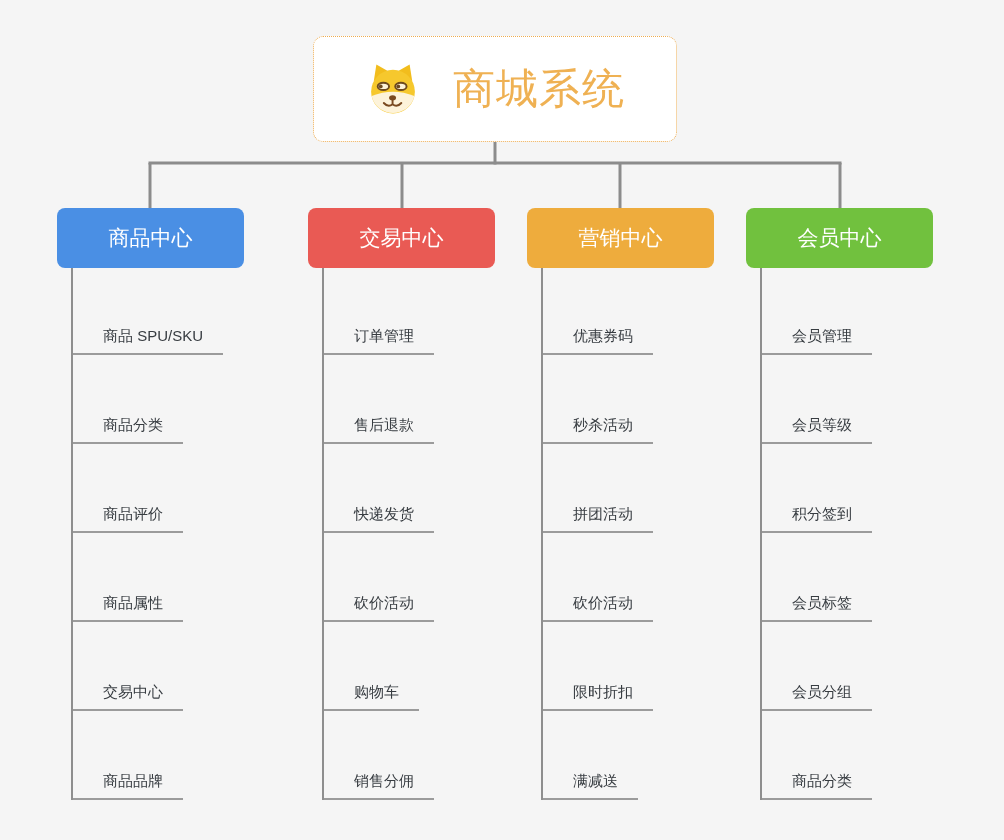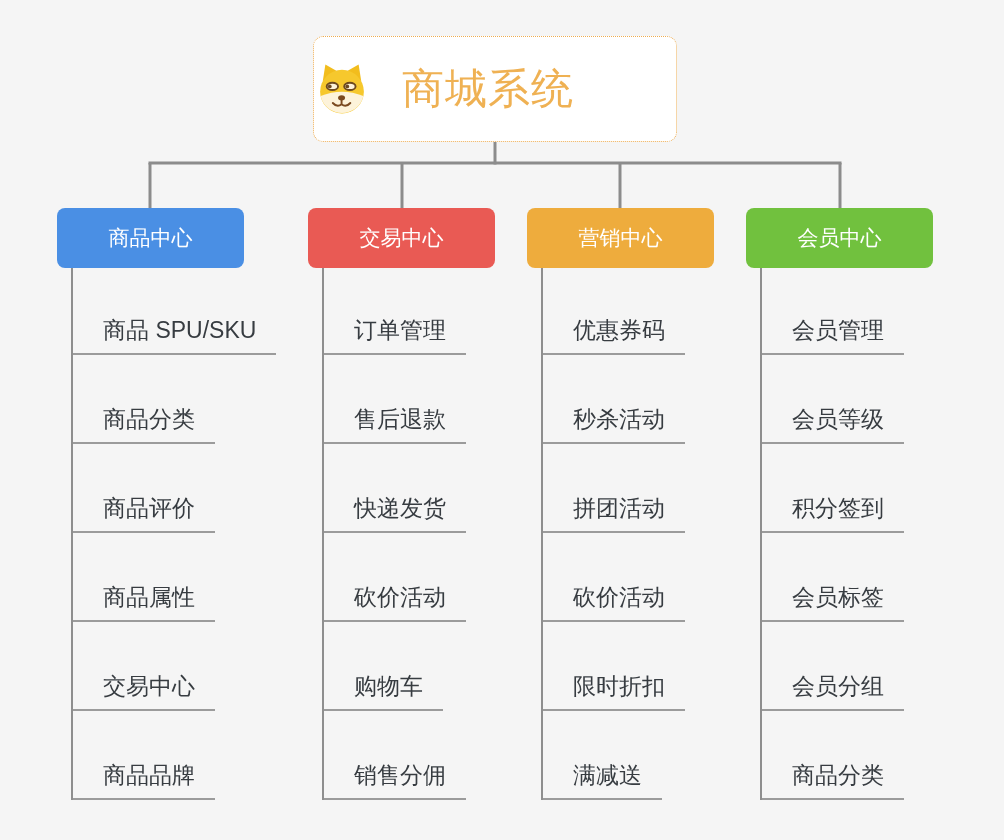--- a/index.html
+++ b/index.html
@@ -7,21 +7,21 @@
     position:relative; width:1004px; height:840px;
     background:#f5f5f5; overflow:hidden;
     font-family:"Liberation Sans", sans-serif;
   }
   .connectors { position:absolute; left:0; top:0; pointer-events:none; }
 
   
   .root {
     position:absolute; left:313px; top:36px; width:364px; height:106px;
     box-sizing:border-box; background:#fff; border:1px dotted #eead52;
-    border-radius:10px; display:flex; align-items:center; gap:32px;
+    border-radius:10px; display:flex; align-items:center; justify-content:center; gap:32px;
   }
   .root-title { font-size:42px; font-weight:500; letter-spacing:1px; }
   .doge { width:56px; height:56px; flex:0 0 auto; }
 
   
   .branch {
     position:absolute; top:208px; width:187px; height:60px; border-radius:8px;
     display:flex; align-items:center; justify-content:center;
     color:#ffffff; font-size:21px; font-weight:400; cursor:default;
   }
@@ -37,21 +37,21 @@
   }
   .col.c0 { left:71px; }
   .col.c1 { left:322px; }
   .col.c2 { left:541px; }
   .col.c3 { left:760px; }
   .item { position:relative; height:89px; }
   .item:first-child { height:87px; }
   .item > span {
     position:absolute; left:0; bottom:0; display:block; width:max-content;
     padding:0 20px 7px 30px; border-bottom:2px solid #9b9b9b;
-    font-size:23px; color:#373c41; white-space:nowrap;
+    font-size:15px; color:#373c41; white-space:nowrap;
   }
 </style>
 </head>
 <body>
 
 <div class="canvas">
 
   <svg class="connectors" width="1004" height="840">
     <line x1="495" y1="140" x2="495" y2="164.5" stroke-width="3" stroke="#8c8c8c"></line>
     <line x1="148.5" y1="163" x2="841.5" y2="163" stroke-width="3" stroke="#8c8c8c"></line>

